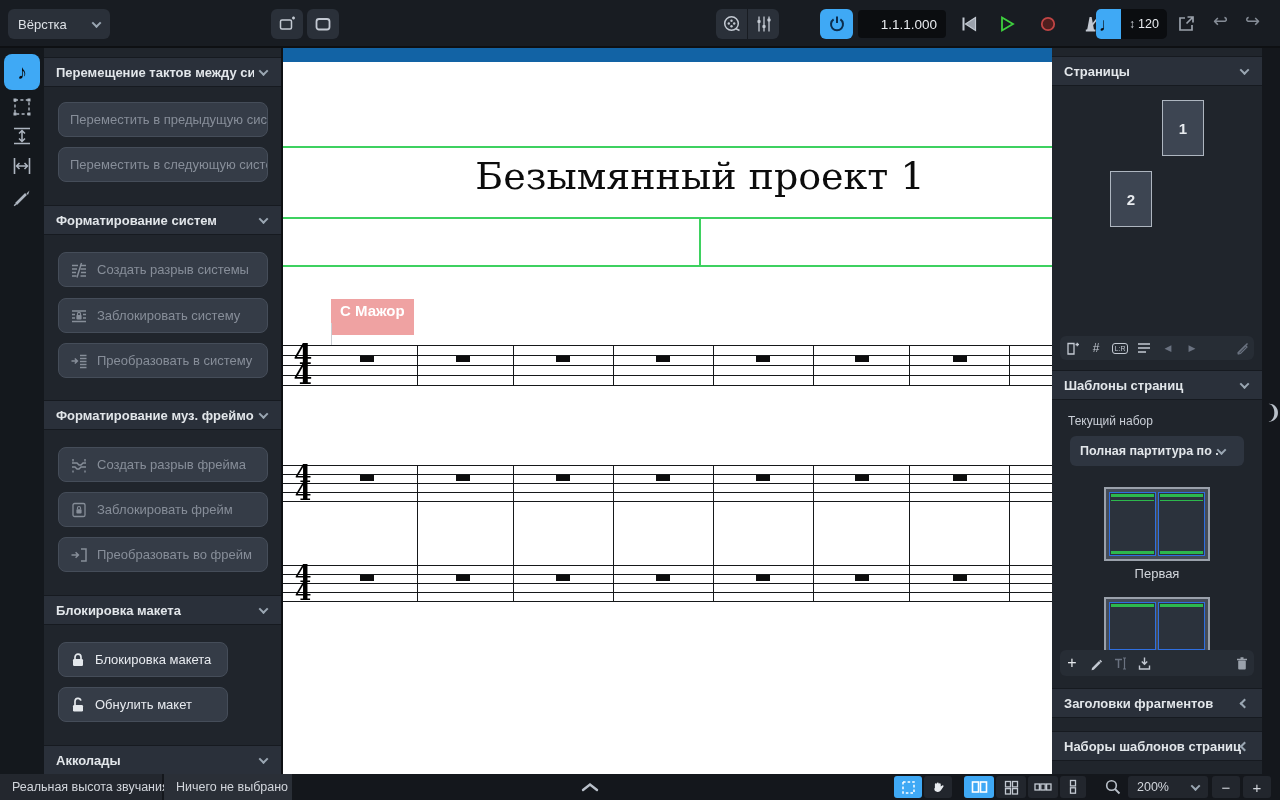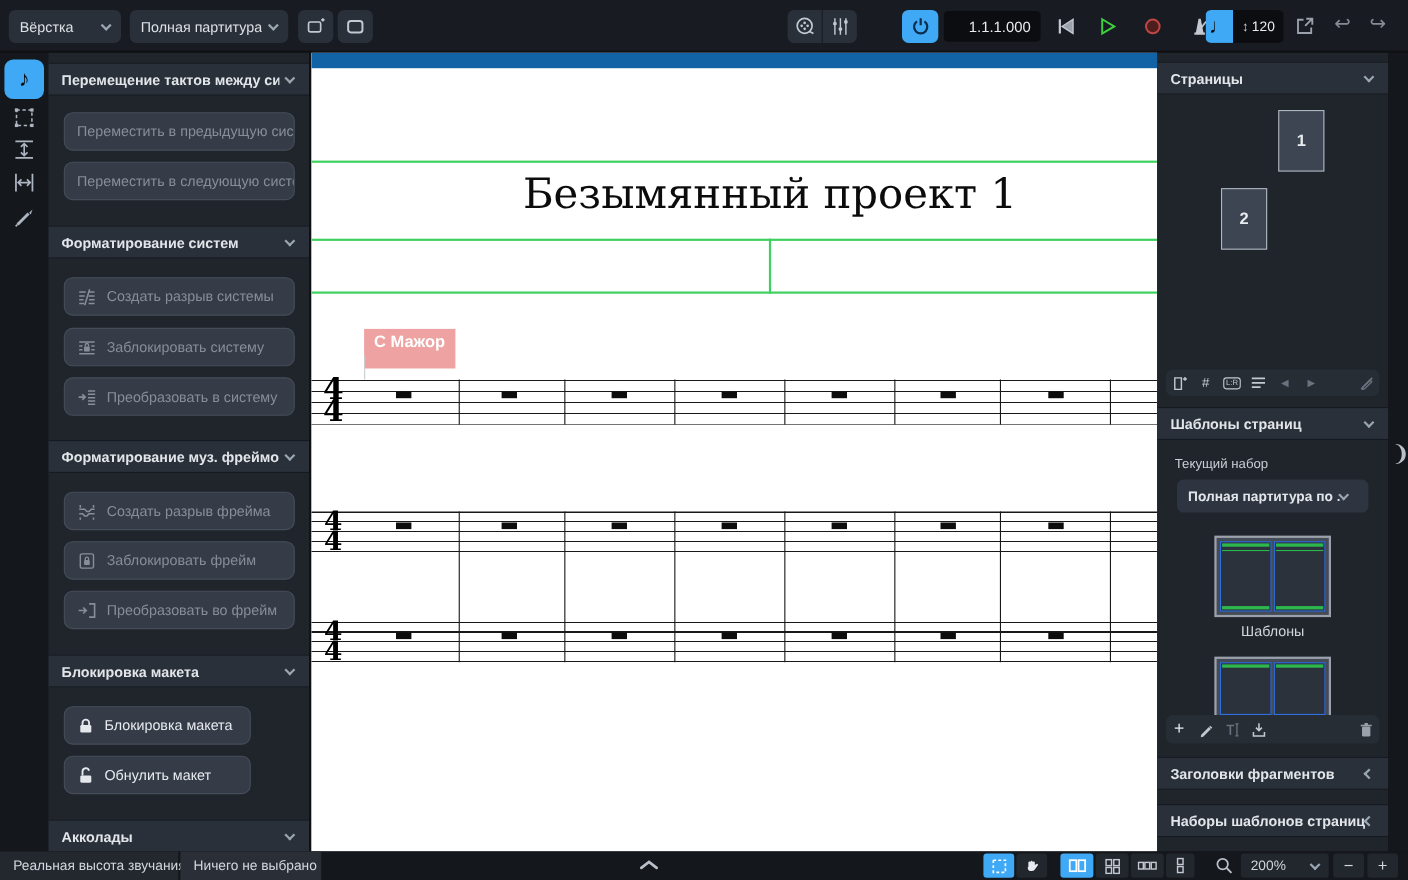--- a/index.html
+++ b/index.html
@@ -105,24 +105,20 @@
                  padding:0 9px; color:#d2d6dc; font-size:12.5px; }
 </style>
 </head>
 <body>
 
 <div id="app">
 
   <div id="topbar">
     <div class="tb-select" style="left:8px;width:102px;">
       <span class="lbl">Вёрстка</span>
-      <span class="chv chv-down" style="margin-left:auto;"></span>
-    </div>
-    <div class="tb-select" style="left:118px;width:144px;">
-      <span class="lbl">Полная партитура</span>
       <span class="chv chv-down" style="margin-left:auto;"></span>
     </div>
 
     <div class="tb-iconbtn" style="left:271px;width:32px;">
       <svg width="18" height="18" viewBox="0 0 18 18">
         <rect x="2.5" y="5" width="11" height="9" rx="1.5" fill="none" stroke="#c3c9d2" stroke-width="1.5"></rect>
         <path d="M14 3 h3 M15.5 1.5 v3" stroke="#c3c9d2" stroke-width="1.5"></path>
       </svg>
     </div>
     <div class="tb-iconbtn" style="left:307px;width:32px;">
@@ -461,21 +457,21 @@
           <div class="gt"></div>
           <div class="gt2"></div>
           <div class="gb"></div>
         </div>
       <div class="pg">
           <div class="gt"></div>
           <div class="gt2"></div>
           <div class="gb"></div>
         </div>
     </div>
-    <div class="rp-label" style="left:0;top:518px;width:210px;text-align:center;color:#d2d6dc;font-size:13px;">Шаблоны</div>
+    <div class="rp-label" style="left:0;top:518px;width:210px;text-align:center;color:#d2d6dc;font-size:13px;">Первая</div>
 
     <div class="tmpl" style="left:52px;top:549px;width:106px;height:58px;">
       <div class="pg">
           <div class="gt"></div>
         </div>
       <div class="pg">
           <div class="gt"></div>
         </div>
     </div>
 

